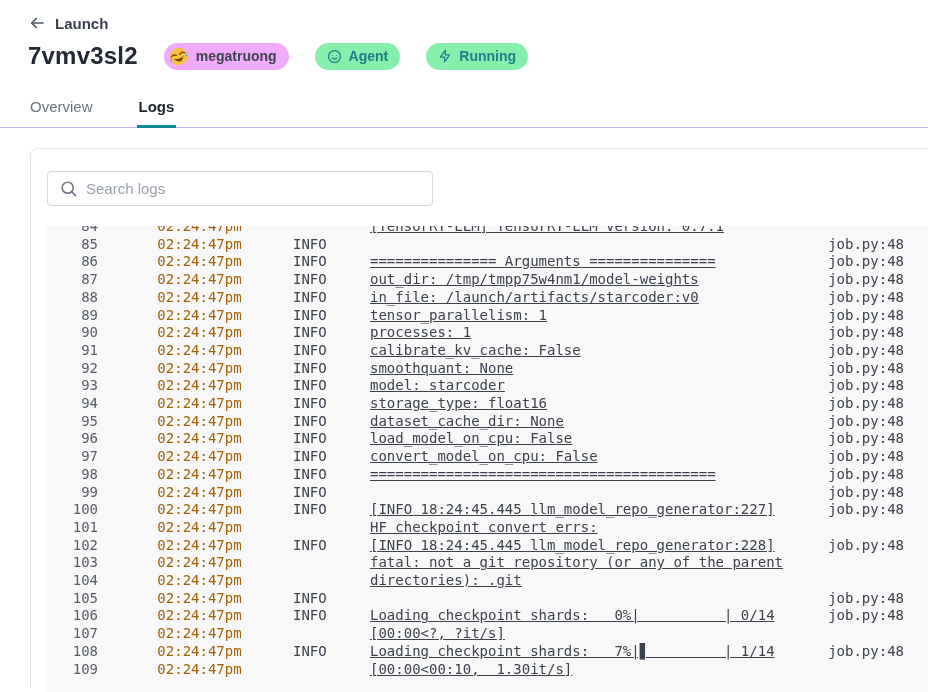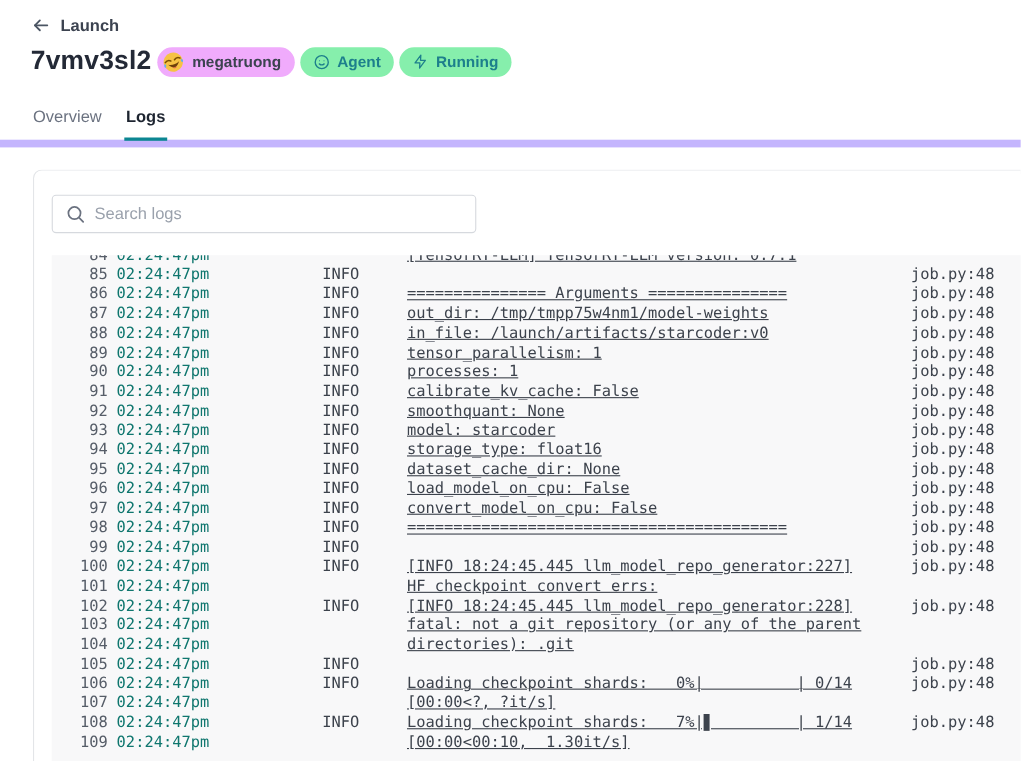--- a/index.html
+++ b/index.html
@@ -4,32 +4,32 @@
 <style>
   * { margin:0; padding:0; box-sizing:border-box; }
   html,body { width:928px; height:692px; overflow:hidden; background:#ffffff;
               font-family:"Liberation Sans","DejaVu Sans",sans-serif; }
 
   
   .header { padding:14px 28px 0 28px; }
   .back-row { display:flex; align-items:center; gap:9px; color:#3c4350; }
   .back-arrow { display:inline-flex; cursor:pointer; color:#4b5563; }
   .breadcrumb-label { font-size:15px; font-weight:700; color:#3c4350; }
-  .title-row { display:flex; align-items:center; gap:5px; margin-top:10px; }
+  .title-row { display:flex; align-items:center; gap:26px; margin-top:10px; }
   .page-title { font-size:24px; font-weight:700; color:#232936; letter-spacing:.2px; }
   .pill { display:inline-flex; align-items:center; gap:7px; height:27px;
           padding:0 12px; border-radius:14px; font-size:14px; white-space:nowrap; }
   .pill-user { background:#f0abfc; color:#3c4350; padding-left:4px; cursor:pointer;font-weight:bold; }
   .pill-teal { background:#86efac; color:#1d7f8c; font-weight:600; }
   .avatar { width:21px; height:21px; display:inline-flex; }
   .pill-teal svg { stroke:#1d7f8c; }
 
   
-  .tabs { display:flex; gap:18px; padding:0 28px; margin-top:18px;
-          border-bottom:7px solid #c4b5fd; }
+  .tabs { display:flex; gap:42px; padding:0 28px; margin-top:18px;
+          border-bottom:1px solid #c4b5fd; }
   .tab { font-size:15px; color:#6b7280; padding:10px 2px 12px 2px; cursor:pointer;
          position:relative; }
   .tab.active { color:#1d2430; font-weight:700; }
   .tab.active::after { content:""; position:absolute; left:0; right:0; bottom:-1px;
          height:3px; background:#0c8692; }
 
   
   .card { margin-left:30px; margin-top:20px; height:540px;
           border-top:1px solid #e3e5e8; border-left:1px solid #e3e5e8;
           border-top-left-radius:8px; background:#ffffff; padding:22px 0 0 16px; }
@@ -40,21 +40,21 @@
   .search-box input::placeholder { color:#9aa1ac; }
   .search-icon { position:absolute; left:12px; top:8px; color:#6b7280; }
 
   
   .log-area { margin-top:20px; height:466px; background:#f8f8f9; }
   .log-viewport { margin-top:12px; height:calc(100% - 12px); overflow:hidden; }
   .log-content { margin-top:-8px; font-family:"DejaVu Sans Mono","Liberation Mono",monospace;
           font-size:14px; line-height:17.7px; color:#3c424c; }
   .log-row { display:flex; white-space:pre; }
   .c-num  { width:51px; text-align:right; color:#565d68; flex:none; }
-  .c-time { width:195px; padding-left:8px; color:#0f766e; flex:none; }
+  .c-time { width:195px; padding-left:8px; color:#a16207; flex:none;text-align:center; }
   .c-level{ width:77px; flex:none; }
   .c-msg  { flex:1; overflow:hidden;text-decoration:underline; }
   .c-src  { text-align:right; padding-right:24px; flex:none; }
 </style>
 </head>
 <body>
 
 <div class="header">
   <div class="back-row">
     <span class="back-arrow">

